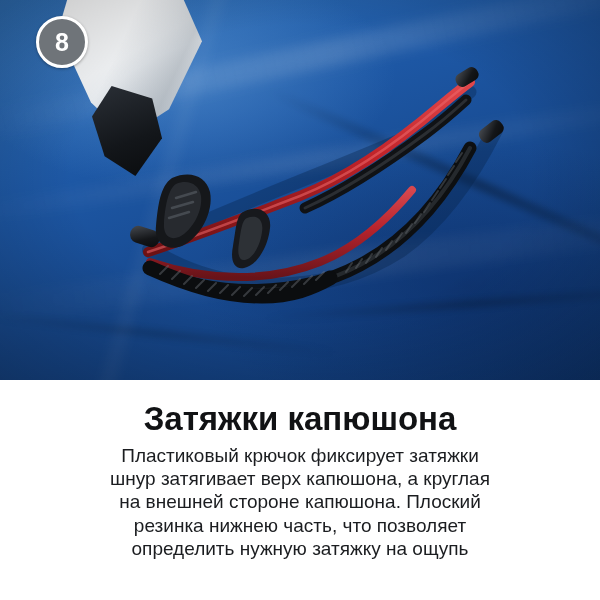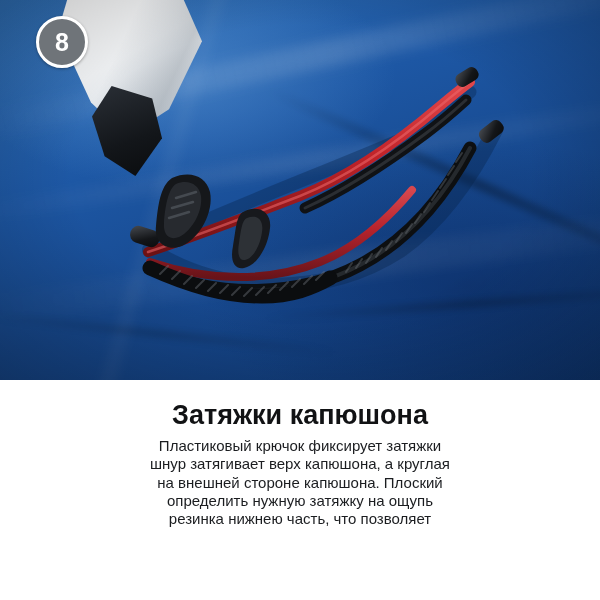--- a/index.html
+++ b/index.html
@@ -105,28 +105,28 @@
     font-weight: bold;
     line-height: 1;
   }
 
   
   .caption {
     padding: 12px 18px 0 18px;
     text-align: center;
   }
   .caption-title {
-    font-size: 27px;
+    font-size: 33px;
     font-weight: bold;
     color: #111214;
     letter-spacing: 0px;
     margin: 8px 0 6px 0;
   }
   .caption-body {
-    font-size: 15px;
+    font-size: 19px;
     color: #1b1d20;
     line-height: 1.22;
     margin: 0;
   }
   .caption-body .line { display: block; }
 </style>
 </head>
 <body>
 
 <div class="card">
@@ -222,18 +222,18 @@
       <span>8</span>
     </div>
   </div>
 
   <div class="caption">
     <h2 class="caption-title">Затяжки капюшона</h2>
     <p class="caption-body">
       <span class="line">Пластиковый крючок фиксирует затяжки</span>
       <span class="line">шнур затягивает верх капюшона, а круглая</span>
       <span class="line">на внешней стороне капюшона. Плоский</span>
+      <span class="line">резинка нижнею часть, что позволяет</span>
       <span class="line">определить нужную затяжку на ощупь</span>
-      <span class="line">резинка нижнею часть, что позволяет</span>
     </p>
   </div>
 
 </div>
 
 </body></html>

